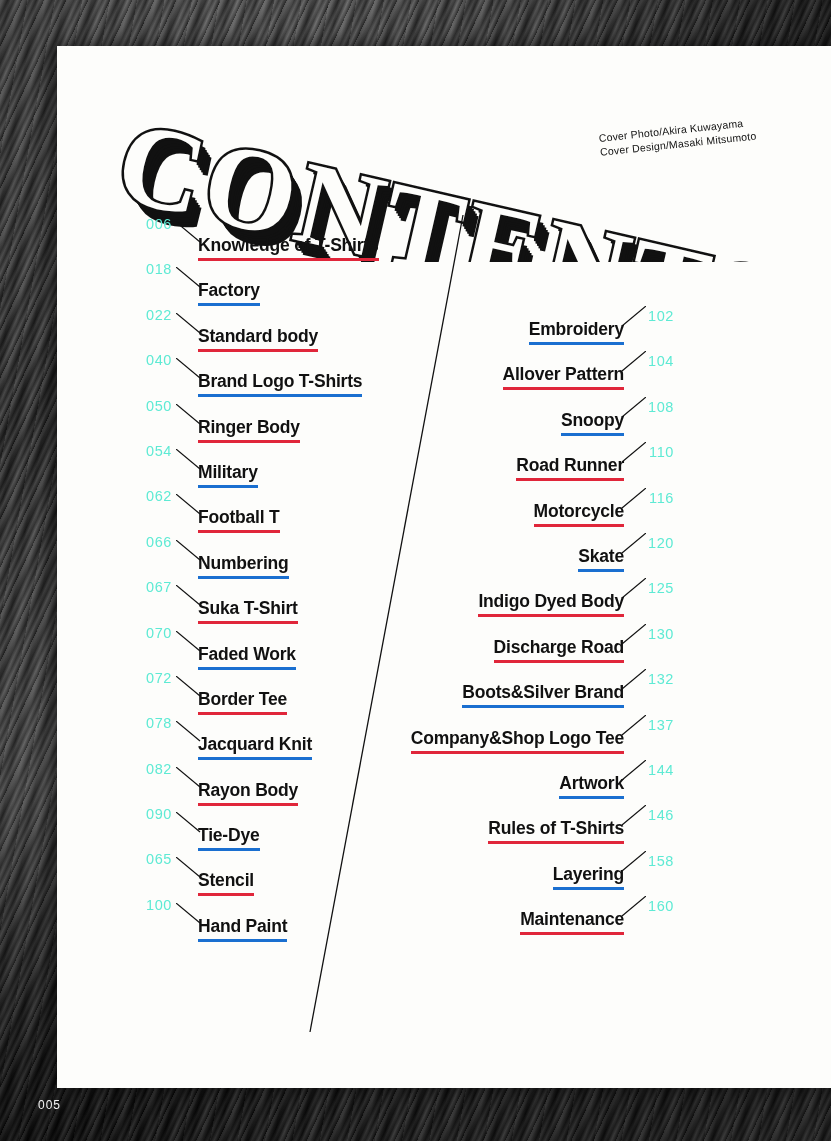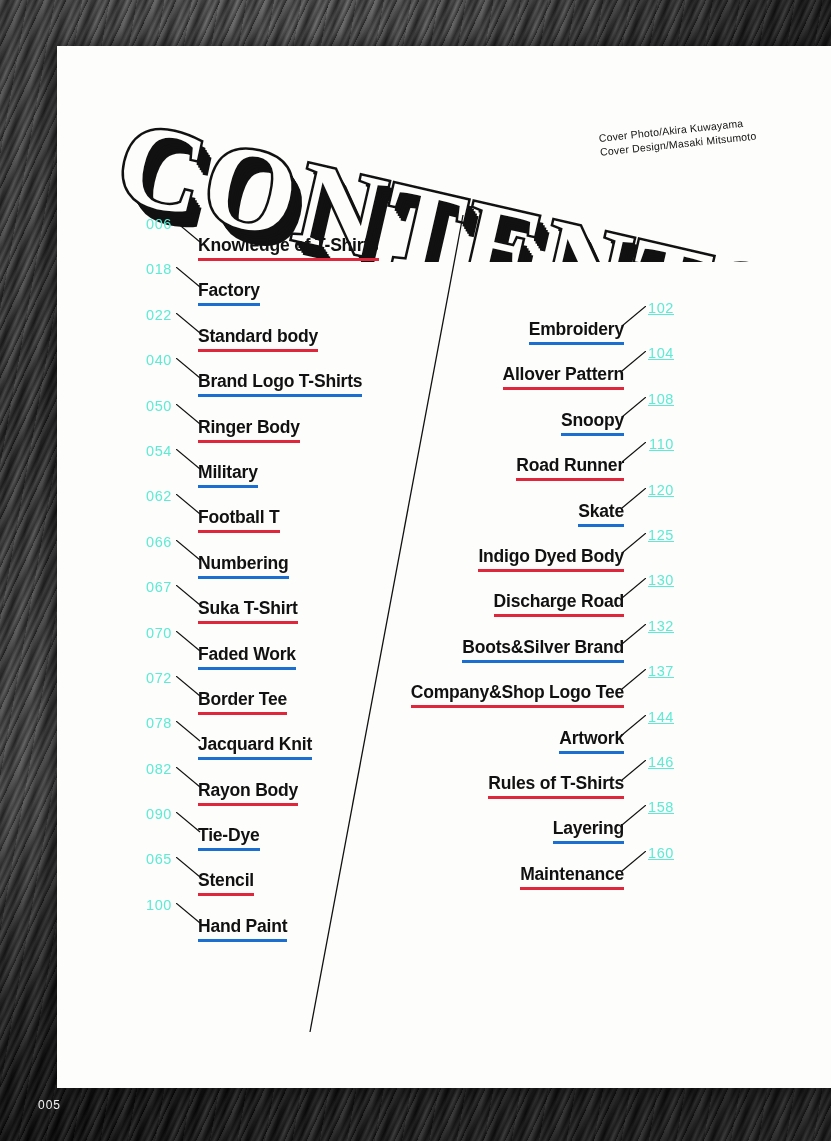--- a/index.html
+++ b/index.html
@@ -124,21 +124,21 @@
   }
   .entry .title.red { border-bottom: 3px solid #e0263a; }
   .entry .title.blue { border-bottom: 3px solid #1a6fd0; }
 
   
   #col-left .entry .pagenum { left: 0px; top: 0px; }
   #col-left .entry .tick { left: 30px; top: 6px; }
   #col-left .entry .title { left: 52px; top: 19px; }
 
   
-  #col-right .entry .pagenum { right: 0px; top: 0px; text-decoration: underline; }
+  #col-right .entry .pagenum { right: 0px; top: 8px; }
   #col-right .entry .tick { right: 28px; top: 6px; }
   #col-right .entry .title { right: 50px; top: 19px; }
 
   
   #folio {
     position: absolute;
     left: 38px;
     top: 1098px;
     font-size: 12px;
     color: #f2f2f2;
@@ -322,20 +322,27 @@
       <span class="title blue">Snoopy</span>
     </div>
     <div class="entry">
       <span class="pagenum">110</span>
       <span class="tick"><svg width="30" height="22">
           <line x1="30" y1="0" x2="6" y2="20" stroke="#111" stroke-width="1.2"></line>
         </svg></span>
       <span class="title red">Road Runner</span>
     </div>
     <div class="entry">
+      <span class="pagenum">116</span>
+      <span class="tick"><svg width="30" height="22">
+          <line x1="30" y1="0" x2="6" y2="20" stroke="#111" stroke-width="1.2"></line>
+        </svg></span>
+      <span class="title red">Motorcycle</span>
+    </div>
+    <div class="entry">
       <span class="pagenum">120</span>
       <span class="tick"><svg width="30" height="22">
           <line x1="30" y1="0" x2="6" y2="20" stroke="#111" stroke-width="1.2"></line>
         </svg></span>
       <span class="title blue">Skate</span>
     </div>
     <div class="entry">
       <span class="pagenum">125</span>
       <span class="tick"><svg width="30" height="22">
           <line x1="30" y1="0" x2="6" y2="20" stroke="#111" stroke-width="1.2"></line>

